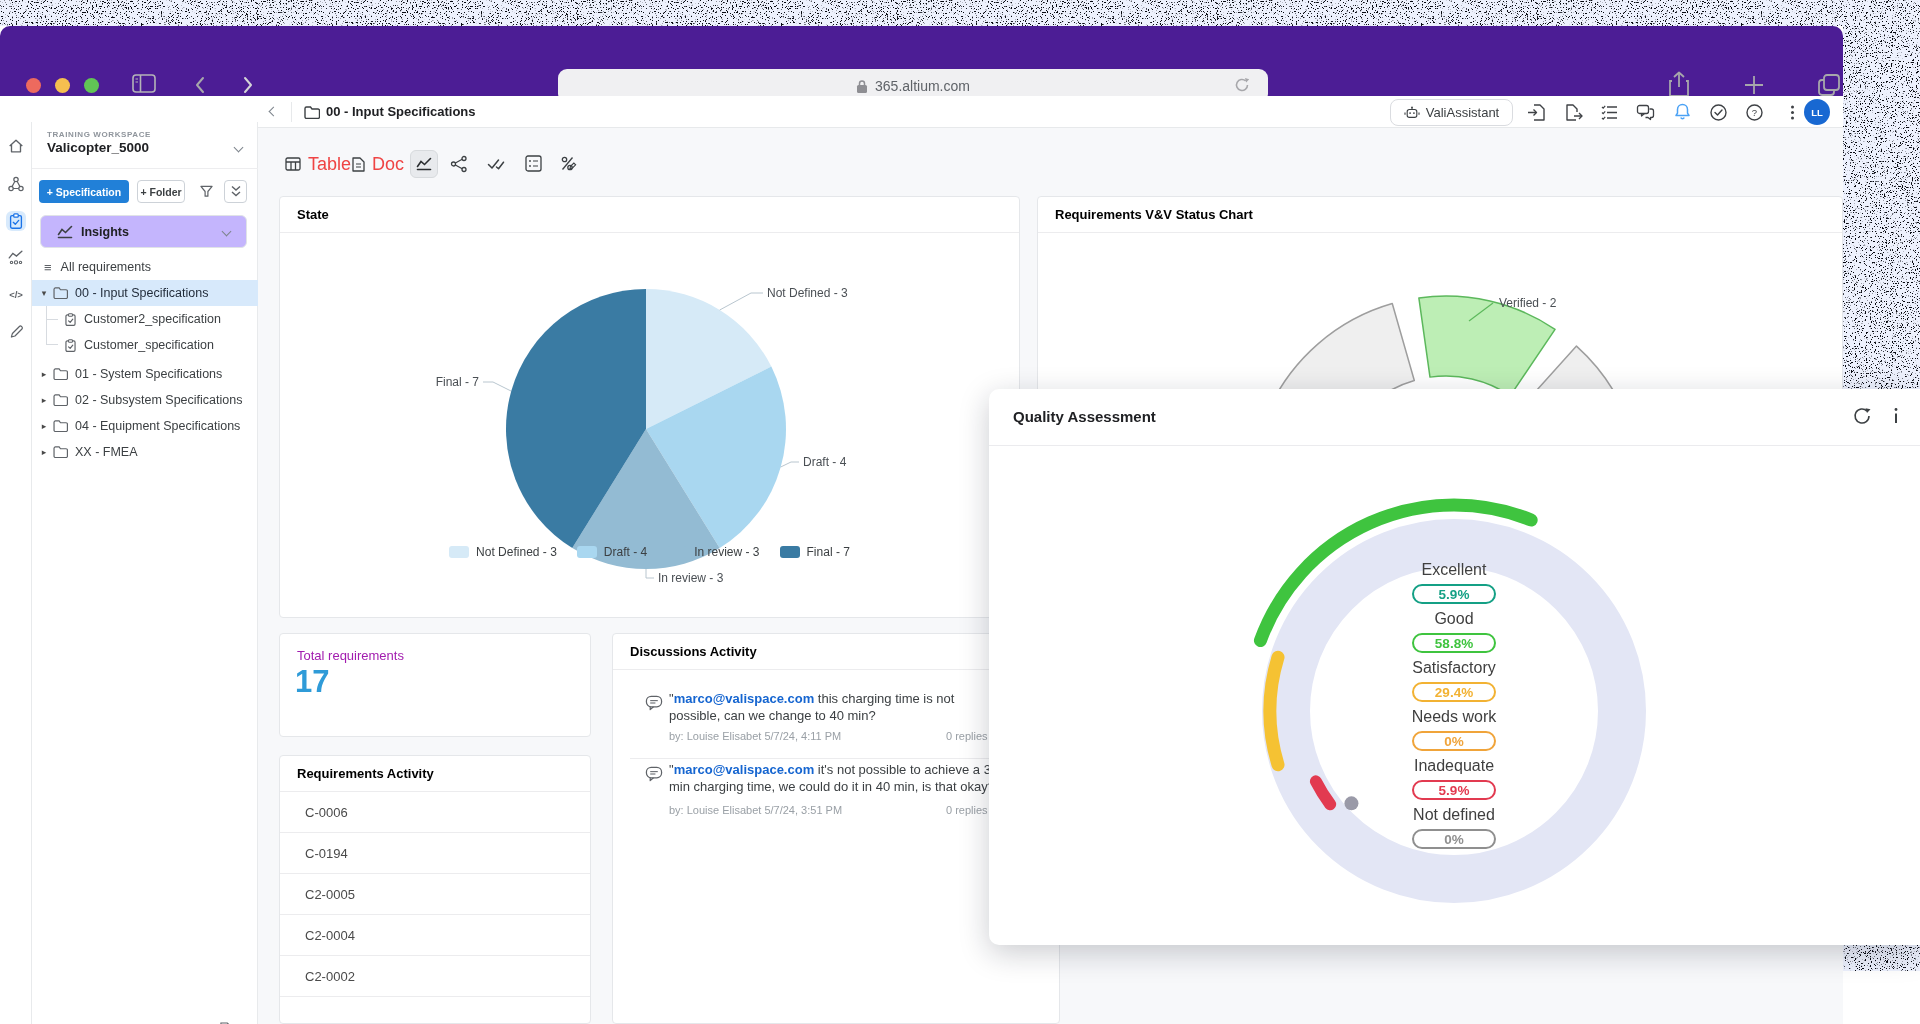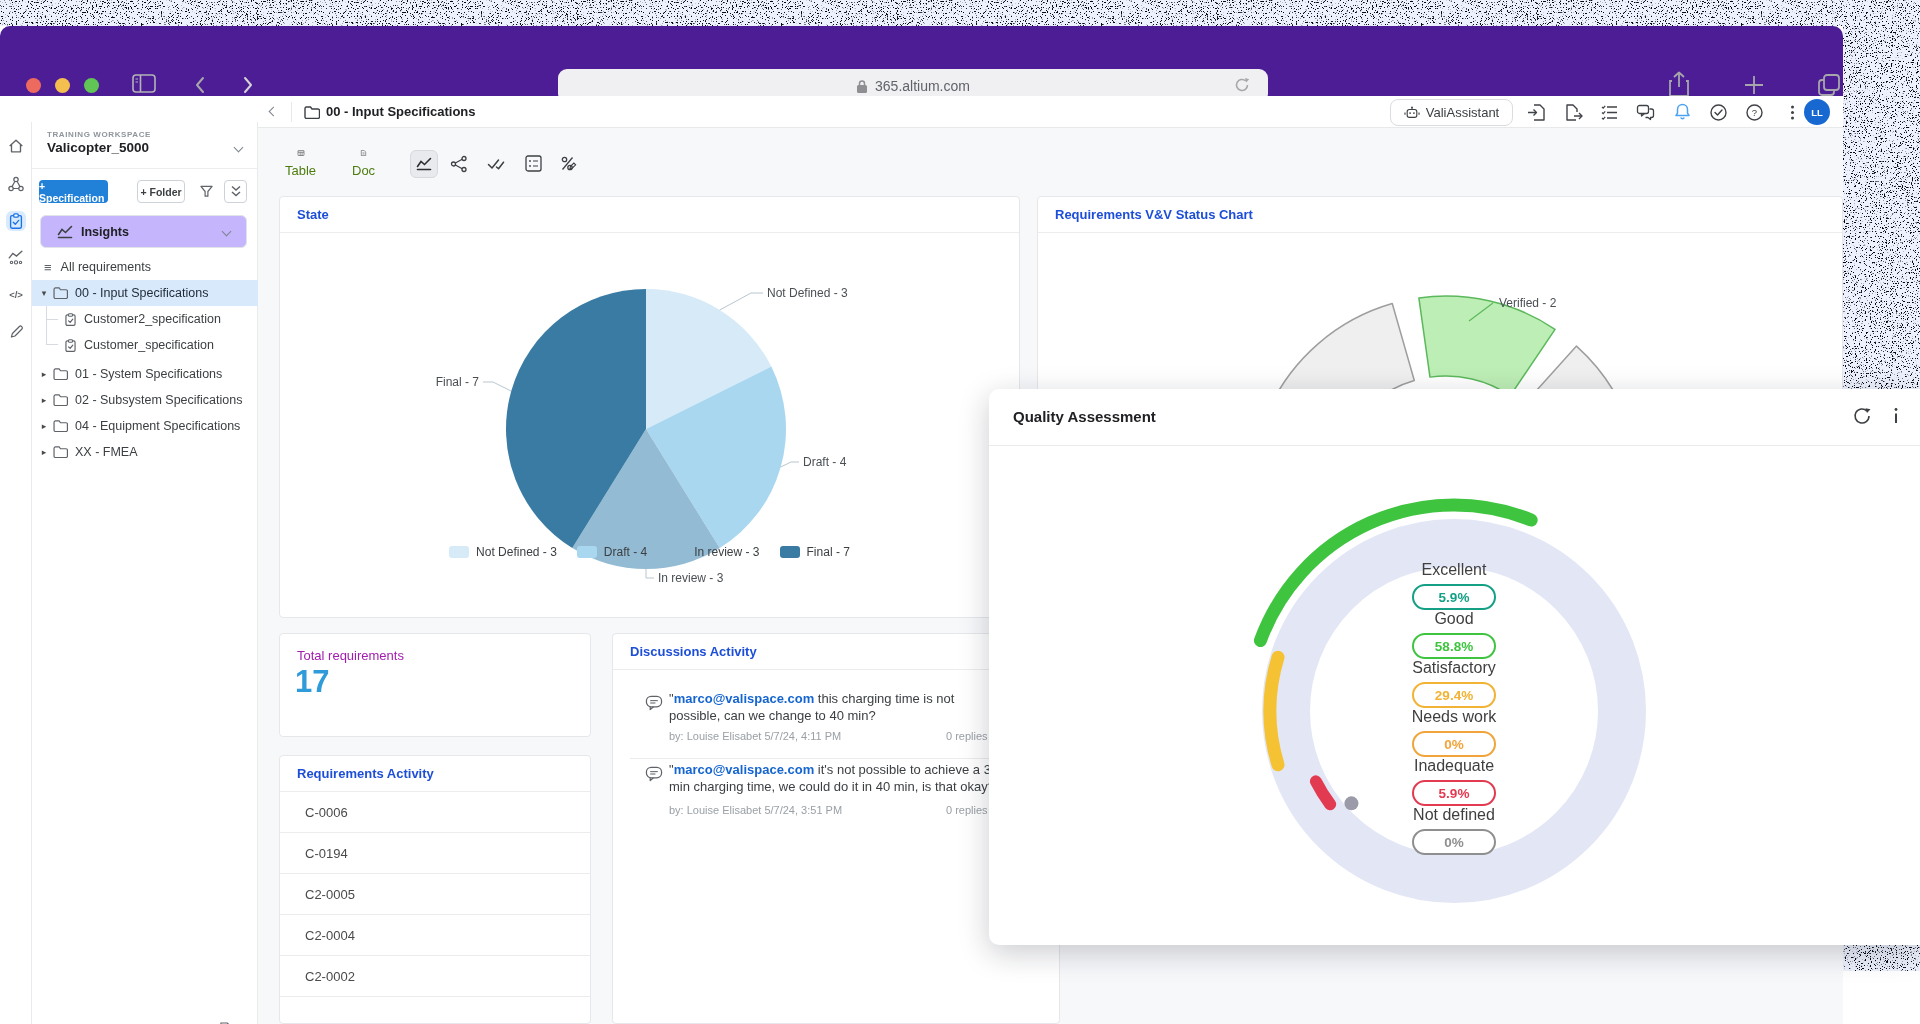--- a/index.html
+++ b/index.html
@@ -28,21 +28,21 @@
   .rail-ic { position:absolute; left:6px; width:20px; height:20px; display:flex;
     align-items:center; justify-content:center; color:#5f6368; }
   .rail-ic.active { background:#d8eafc; border-radius:6px; color:#1a73e8; }
 
   .sidebar { position:absolute; left:32px; top:96px; width:226px; height:928px; background:#fff;
     border-right:1px solid #e8eaec; z-index:12; }
   .ws-label { position:absolute; left:15px; top:8px; font-size:8px; letter-spacing:.6px;
     color:#8f959c; font-weight:700; }
   .ws-name { position:absolute; left:15px; top:18px; font-size:13.5px; font-weight:700; color:#202124; }
   .sb-divider { position:absolute; left:0; width:226px; height:1px; background:#ededef; }
-  .btn-spec { position:absolute; left:7px; top:58px; width:69px; height:23px; background:#2180d8;
+  .btn-spec { position:absolute; left:7px; top:58px; width:90px; height:23px; background:#2180d8;
     border-radius:4px; color:#fff; font-size:10.5px; font-weight:700; display:flex;
     align-items:center; justify-content:center; }
   .btn-folder { position:absolute; left:105px; top:58px; width:48px; height:23px;
     border:1px solid #cdd2d8; border-radius:4px; color:#3c4043; font-size:10.5px; font-weight:700;
     display:flex; align-items:center; justify-content:center; background:#fff; }
   .btn-sq { position:absolute; top:58px; width:23px; height:23px; border-radius:4px;
     display:flex; align-items:center; justify-content:center; color:#5f6368; }
   .insights-box { position:absolute; left:8px; top:93px; width:207px; height:33px;
     border:1px solid #e0e3e7; border-radius:6px; display:flex; align-items:center; background:#c4b5fd; }
   .insights-box .lbl { font-size:12.5px; font-weight:700; color:#202124; margin-left:8px; }
@@ -60,27 +60,27 @@
   .vali-btn { position:absolute; left:1390px; top:99px; width:123px; height:27px;
     border:1px solid #dadce0; border-radius:8px; background:#fff; display:flex; align-items:center;
     justify-content:center; gap:6px; font-size:13px; color:#3c4043; z-index:12; }
   .hd-ic { position:absolute; top:103px; width:19px; height:19px; color:#3f4246; z-index:12; }
   .avatar { position:absolute; left:1804px; top:99px; width:26px; height:26px; border-radius:50%;
     background:#1868d2; color:#fff; font-size:9.5px; font-weight:700; display:flex;
     align-items:center; justify-content:center; z-index:12; }
 
   .content-bg { position:absolute; left:258px; top:128px; width:1585px; height:896px; background:#f7f8fa; }
   .tb-item { position:absolute; top:150px; height:28px; display:flex; align-items:center; gap:7px;
-    color:#4d7c0f; font-size:13px; z-index:11;flex-direction:column; }
+    color:#ef4444; font-size:18px; z-index:11; }
   .tb-active { position:absolute; left:410px; top:150px; width:28px; height:28px; background:#e8eaed;
     border:1px solid #d7dadd; border-radius:6px; display:flex; align-items:center; justify-content:center; z-index:11; }
 
   .panel { position:absolute; background:#fff; border:1px solid #e5e7ea; border-radius:4px; z-index:11; }
   .panel-h { height:36px; border-bottom:1px solid #ececee; display:flex; align-items:center; }
-  .panel-h .t { font-size:13px; font-weight:700; color:#1d4ed8; margin-left:17px; }
+  .panel-h .t { font-size:13px; font-weight:700; color:#000000; margin-left:17px; }
   .chart-label { font-size:12px; fill:#4a4f54; }
   .legend { position:absolute; left:0; top:348px; width:100%; display:flex; justify-content:center;
     gap:20px; z-index:2; }
   .lg-item { display:flex; align-items:center; gap:7px; font-size:12px; color:#3c4043; }
   .sw { width:20px; height:12px; border-radius:3px; display:inline-block; }
 
   .total-label { position:absolute; left:17px; top:14px; font-size:13px; color:#a21caf; }
   .total-value { position:absolute; left:15px; top:30px; font-size:31px; font-weight:700; color:#2f9bd8; }
 
   .msg-text { position:absolute; left:56px; width:332px; font-size:13px; line-height:16.5px; color:#3c4043; }
@@ -95,23 +95,23 @@
 
   
   .qa { position:absolute; left:989px; top:389px; width:931px; height:556px; background:#fff;
     border-radius:10px 0 0 10px; box-shadow:0 8px 30px rgba(20,24,40,.22); z-index:30; overflow:hidden; }
   .qa-h { position:absolute; left:0; top:0; width:100%; height:57px; border-bottom:1px solid #ebebee;text-align:center; }
   .qa-h .t { position:absolute; left:24px; top:19px; font-size:15px; font-weight:700; color:#202124; }
   .qa-ic { position:absolute; top:16px; width:22px; height:22px; color:#3c4043; }
   .g-col { position:absolute; left:390px; top:172px; width:150px; display:flex; flex-direction:column;
     align-items:center; z-index:3; }
   .g-label { font-size:16px; color:#3f3f3f; height:20px; margin-bottom:3px; }
-  .g-pill { width:84px; height:26px; border:2.5px solid; border-radius:14px; background:#fff;
+  .g-pill { width:84px; height:20px; border:2.5px solid; border-radius:14px; background:#fff;
     font-size:13.5px; font-weight:700; display:flex; align-items:center; justify-content:center;
-    }
+    margin-bottom:6px; }
   svg.fill-abs { position:absolute; }
 </style>
 </head>
 <body>
 
 <div class="stage">
 
   <svg class="noise" style="left:0;top:0" width="1920" height="26">
     <defs>
       <filter id="nz" x="0" y="0" width="100%" height="100%">

